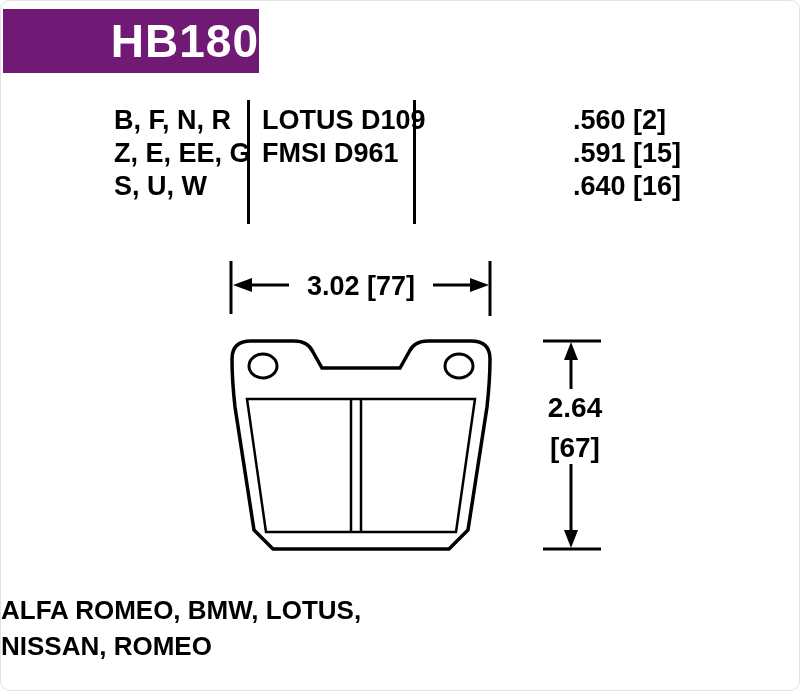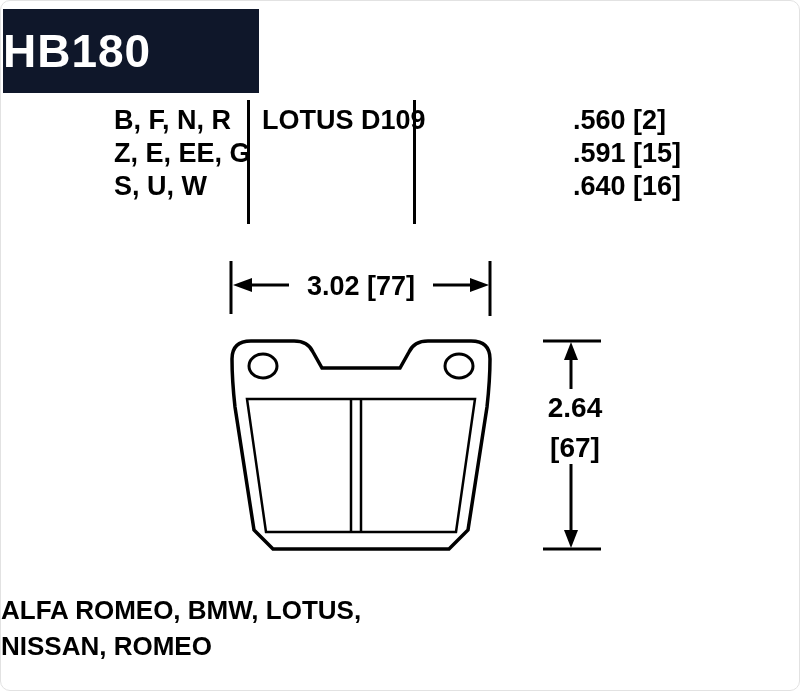--- a/index.html
+++ b/index.html
@@ -4,23 +4,23 @@
 <style>
   * { margin:0; padding:0; box-sizing:border-box; }
   html,body { background:#ffffff; }
   body { font-family:"Liberation Sans","DejaVu Sans",sans-serif; }
   .page {
     position:relative; width:800px; height:691px;
     background:#ffffff; border:1px solid #e2e2e2; border-radius:10px;
     overflow:hidden; color:#000;
   }
   .part-box {
-    position:absolute; left:2px; top:8px; width:256px; height:84px;
-    background:#0f172a; color:#fff;
-    display:flex; align-items:center; justify-content:flex-start;
+    position:absolute; left:2px; top:8px; width:256px; height:64px;
+    background:#701a75; color:#fff;
+    display:flex; align-items:center; justify-content:flex-end;
     font-weight:bold; font-size:46px; letter-spacing:1px;
   }
   .spec-col {
     position:absolute; font-weight:bold; font-size:27px; line-height:33px;
     color:#000; white-space:nowrap;
   }
   .col-compounds { left:113px; top:103px; }
   .col-fmsi      { left:261px; top:103px; }
   .col-thickness { left:572px; top:103px; }
   .vdiv { position:absolute; width:3px; background:#000; top:99px; height:124px; }
@@ -47,20 +47,21 @@
 
   <div>
     <div class="spec-col col-compounds">
       <div>B, F, N, R</div>
       <div>Z, E, EE, G</div>
       <div>S, U, W</div>
     </div>
     <div class="vdiv vdiv1"></div>
     <div class="spec-col col-fmsi">
       <div>LOTUS D109</div>
+      <div>FMSI D961</div>
     </div>
     <div class="vdiv vdiv2"></div>
     <div class="spec-col col-thickness">
       <div>.560 [2]</div>
       <div>.591 [15]</div>
       <div>.640 [16]</div>
     </div>
   </div>
 
   <div class="diagram">

